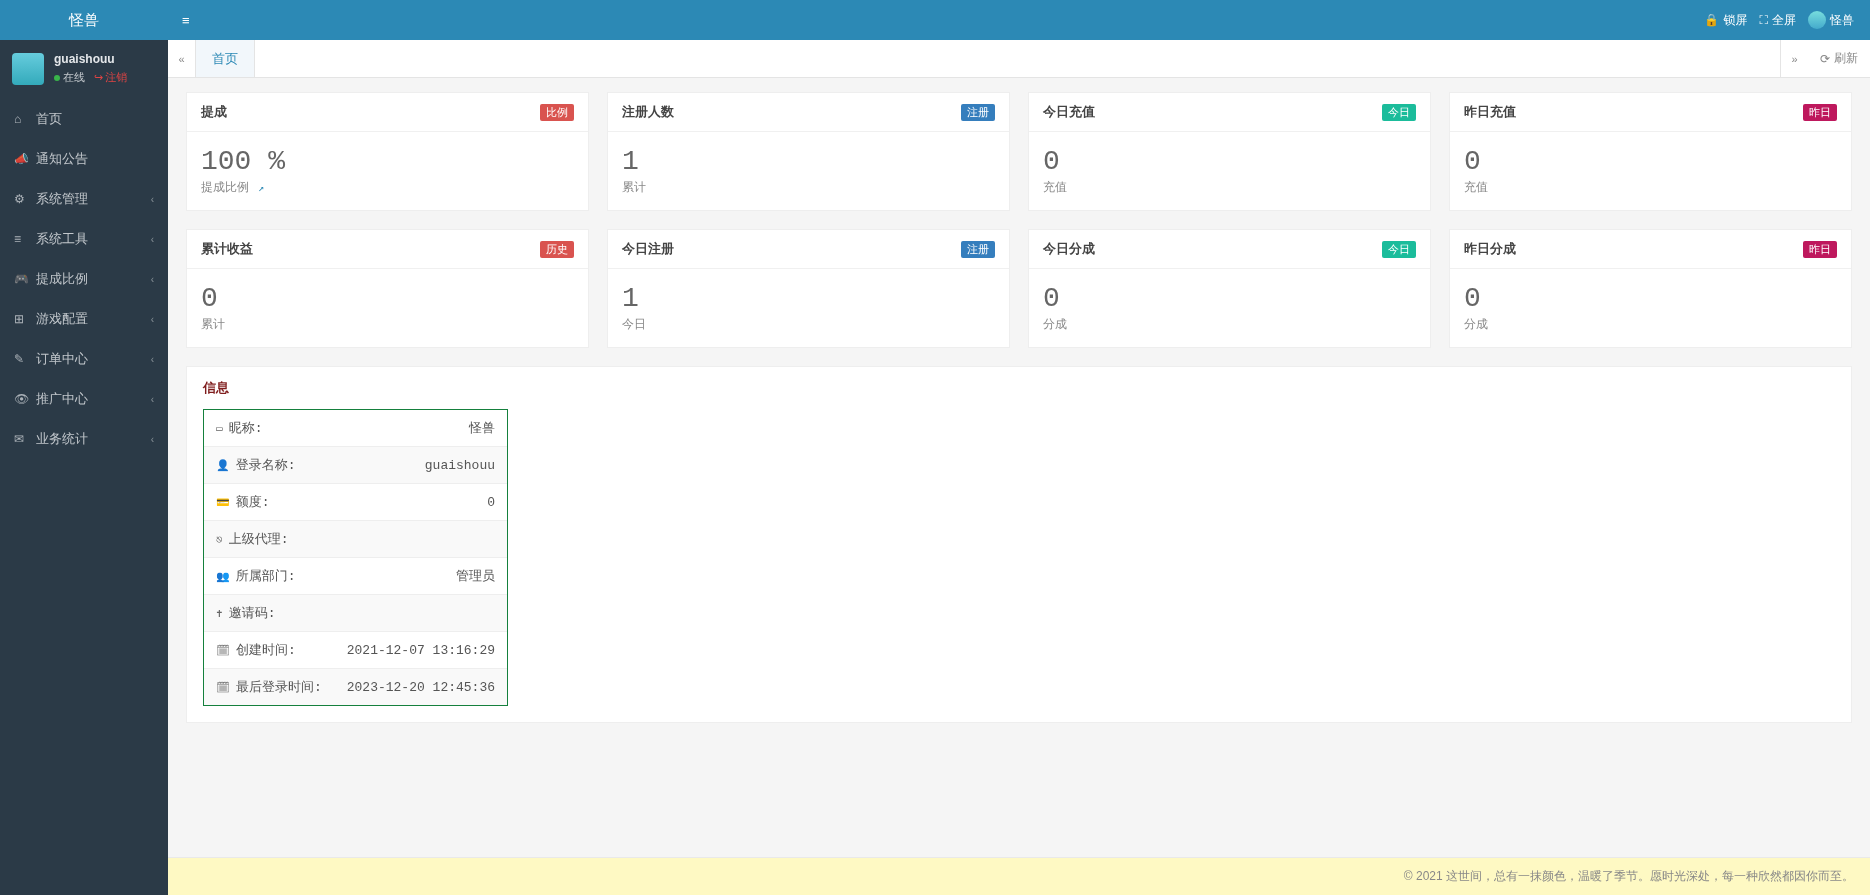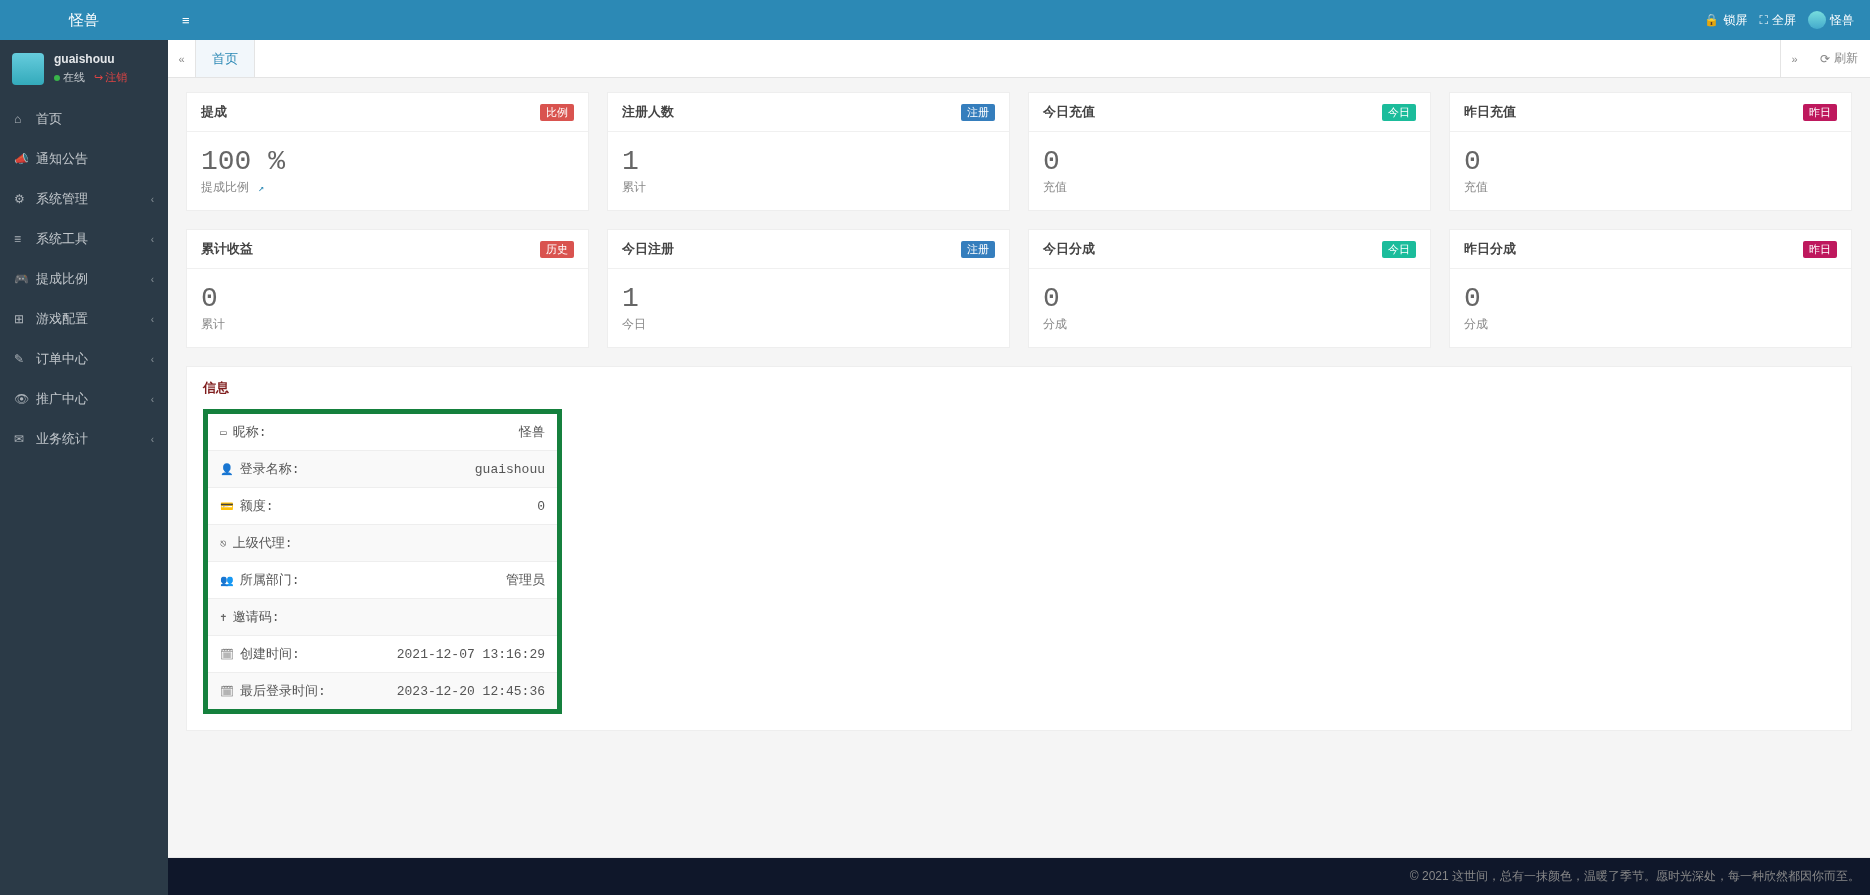--- a/index.html
+++ b/index.html
@@ -46,27 +46,27 @@
 .b-teal { background:#1bbc9b; }
 .b-orange { background:#be185d;margin-left:8px; }
 .card-body { padding:14px; }
 .big { font-size:28px; color:#666; font-weight:300; }
 .sub { font-size:12px; color:#888; margin-top:2px; }
 .sub a { color:#2c89b5; text-decoration:none; font-size:10px; margin-left:2px; }
 
 .info-panel { background:#fff; border:1px solid #eee; }
 .info-panel .panel-title { padding:12px 16px; font-weight:bold; color:#7f1d1d; font-size:13px; }
 .info-body { padding: 0 16px 16px; }
-.info-list { width: 359px; border:5px solid #15803d; }
+.info-list { width: 305px; border:1px solid #15803d; }
 .info-row { display:flex; justify-content:space-between; align-items:center; padding:9px 12px; font-size:13px; color:#555; }
 .info-row + .info-row { border-top:1px solid #eee; }
 .info-row:nth-child(even) { background:#f9f9f9; }
 .info-row .li-icon { margin-right:6px; color:#666; font-size:11px; }
 
-.footer { padding:10px 10px; text-align:right; font-size:12px; color:#888; background:#0f172a; border-top:1px solid #e9e9e9; }
+.footer { padding:10px 16px; text-align:right; font-size:12px; color:#888; background:#fef9c3; border-top:1px solid #e9e9e9; }
 </style>
 </head>
 <body>
 
 <div class="topbar">
   <div class="logo">怪兽</div>
   <div class="menu-toggle">
     <span>≡</span>
   </div>
   <div class="topbar-right">

